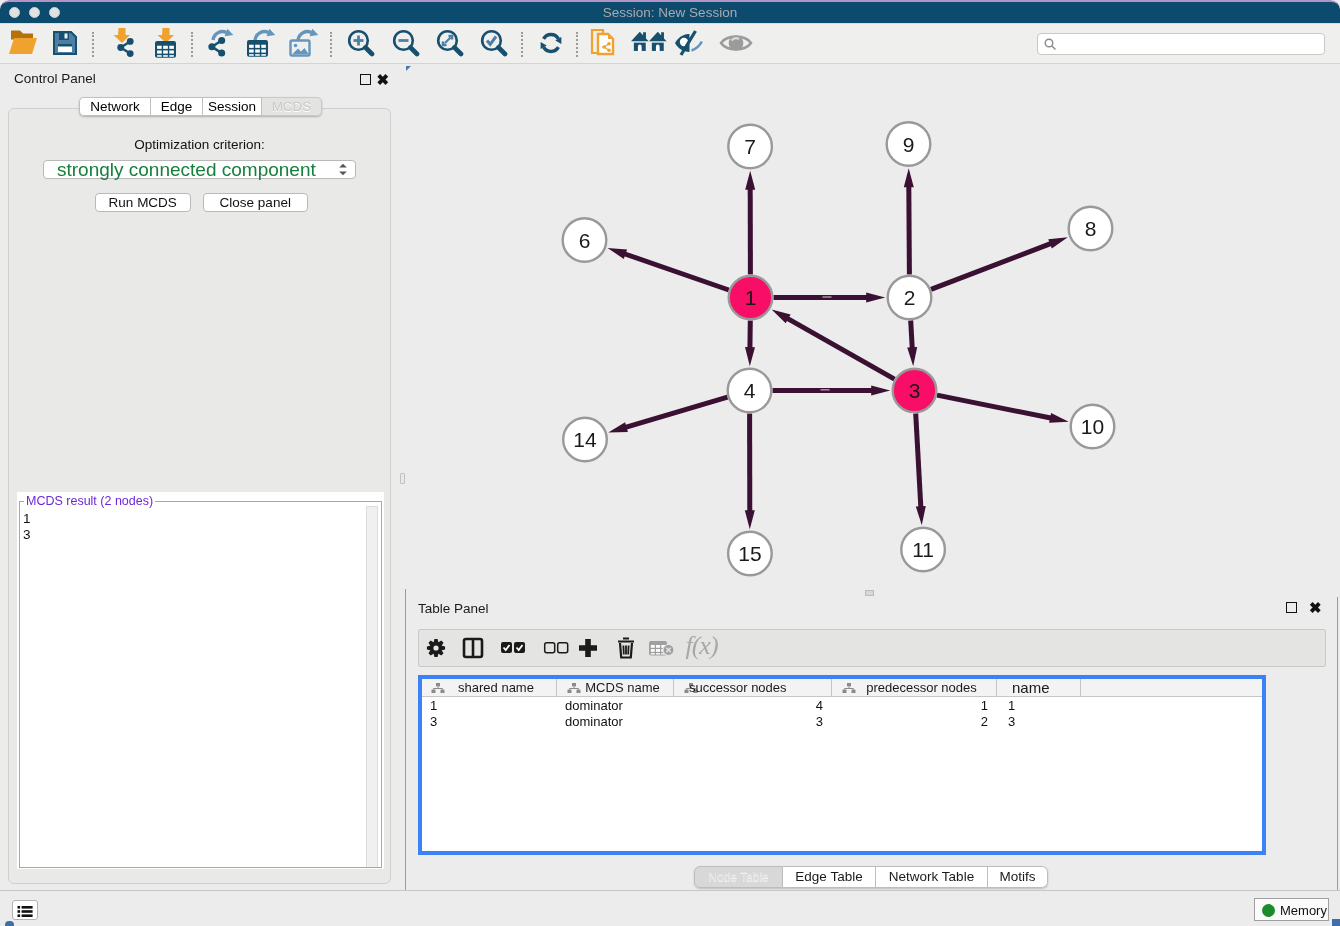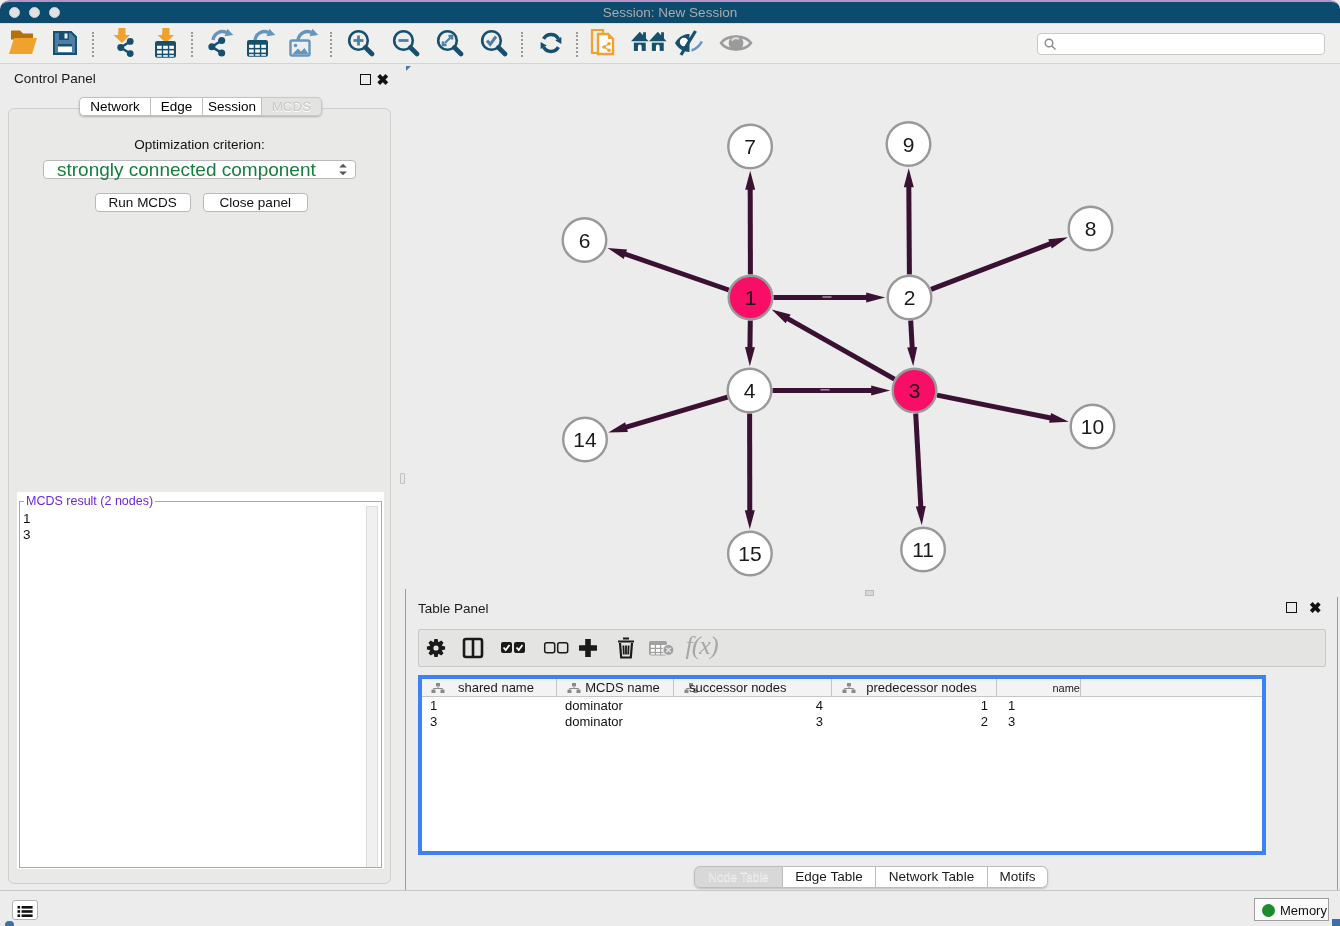--- a/index.html
+++ b/index.html
@@ -365,21 +365,21 @@
                   <rect x="5" y="1" width="4" height="3.4"></rect>
                   <rect x="0.5" y="7.6" width="4" height="3.4"></rect>
                   <rect x="9.5" y="7.6" width="4" height="3.4"></rect>
                 </g>
                 <path d="M7 4.5 v2 M2.5 7.6 v-1.1 h9 v1.1" stroke="#8a8a8a" stroke-width="1" fill="none"></path>
               </svg></div>
 <div style="position:absolute;left:14px;right:0;top:0;height:18px;line-height:18px;text-align:center;font-size:13px;color:#1a1a1a">predecessor nodes</div>
           </div>
 <div style="position:absolute;left:576px;top:0;width:83px;height:18px;border-right:1px solid #c6c6c6;">
 
-<div style="position:absolute;left:14px;right:0;top:0;height:18px;line-height:18px;text-align:right;font-size:11px;color:#1a1a1a">name</div>
+<div style="position:absolute;left:14px;right:0;top:0;height:18px;line-height:18px;text-align:left;font-size:15px;color:#1a1a1a">name</div>
           </div>
     </div>
     <div class="abs" style="left:0;top:19px;width:100%;height:32px">
 <div style="position:absolute;left:0;top:0px;width:100%;height:16px;font-size:13px;color:#111">
 <span style="position:absolute;left:8px">1</span>
             <span style="position:absolute;left:143px">dominator</span>
 <span style="position:absolute;left:253px;width:148px;text-align:right">4</span>
 <span style="position:absolute;left:411px;width:155px;text-align:right">1</span>
 <span style="position:absolute;left:586px">1</span>
           </div>

